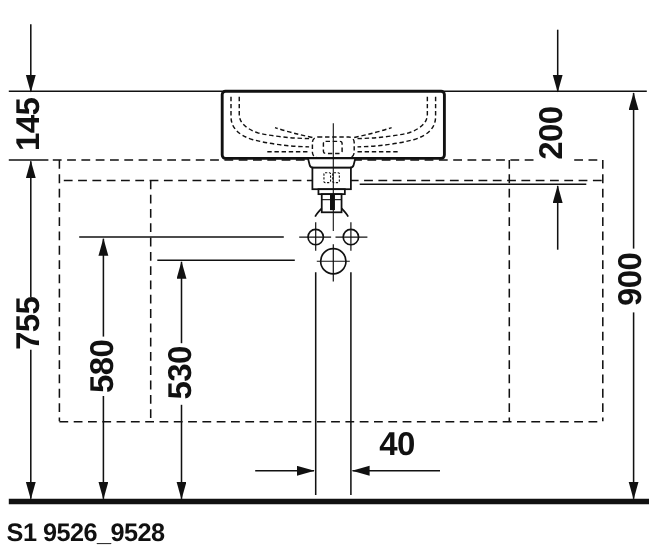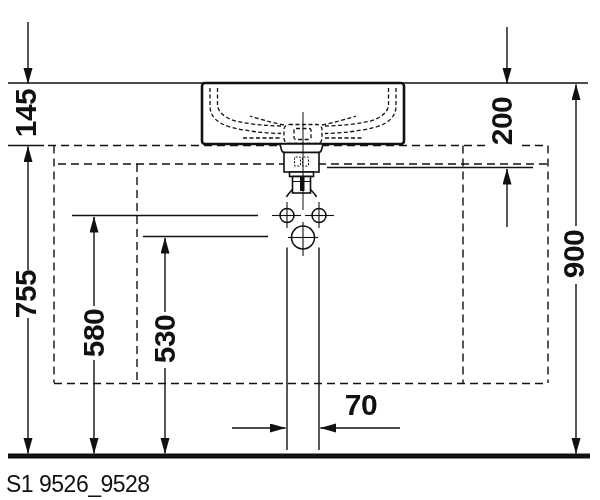--- a/index.html
+++ b/index.html
@@ -10,21 +10,21 @@
   .sheet svg{position:absolute;left:0;top:0;}
   .dim{
     position:absolute;
     font-weight:bold;font-size:30px;line-height:1;color:#111;
     letter-spacing:-0.5px;white-space:nowrap;
     transform:translate(-50%,-50%);
   }
   .dim.rot{transform:translate(-50%,-50%) rotate(-90deg);}
   .code{
     position:absolute;left:6px;top:471px;
-    font-weight:normal;font-size:23px;color:#111;letter-spacing:-0.5px;white-space:nowrap;
+    font-weight:bold;font-size:23px;color:#111;letter-spacing:-0.5px;white-space:nowrap;
   }
 </style>
 </head>
 <body>
 
 <div class="sheet">
 
   <svg width="600" height="500" viewBox="0 0 600 500">
     <defs>
       <marker id="ah" markerUnits="userSpaceOnUse" markerWidth="18" markerHeight="12" refX="15.5" refY="4.5" orient="auto">
@@ -120,16 +120,16 @@
       <path d="M400,428 H320.5" marker-end="url(#ah)"></path>
     </g>
   </svg>
 
   <div class="dim rot" style="left:26px;top:113px">145</div>
   <div class="dim rot" style="left:26px;top:294px">755</div>
   <div class="dim rot" style="left:94px;top:333px">580</div>
   <div class="dim rot" style="left:165px;top:339px">530</div>
   <div class="dim rot" style="left:502px;top:121px">200</div>
   <div class="dim rot" style="left:574px;top:254px">900</div>
-  <div class="dim" style="left:361px;top:405px">70</div>
+  <div class="dim" style="left:361px;top:405px">40</div>
 
   <div class="code">S1 9526_9528</div>
 </div>
 
 </body></html>

